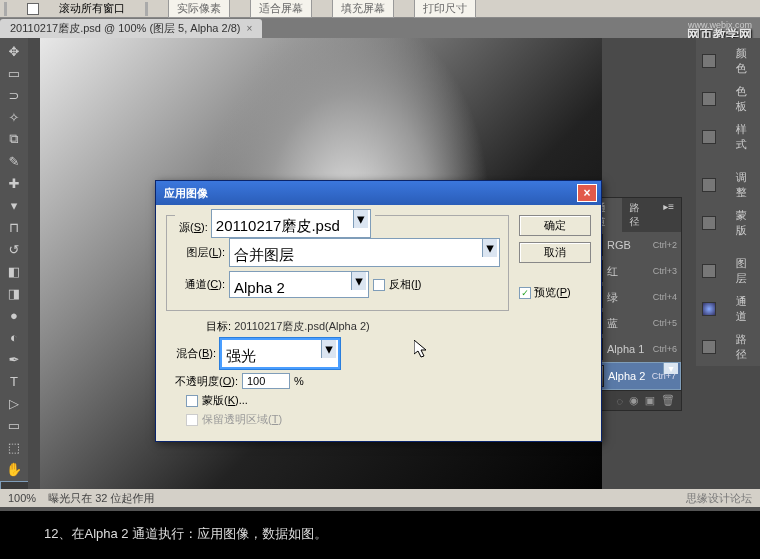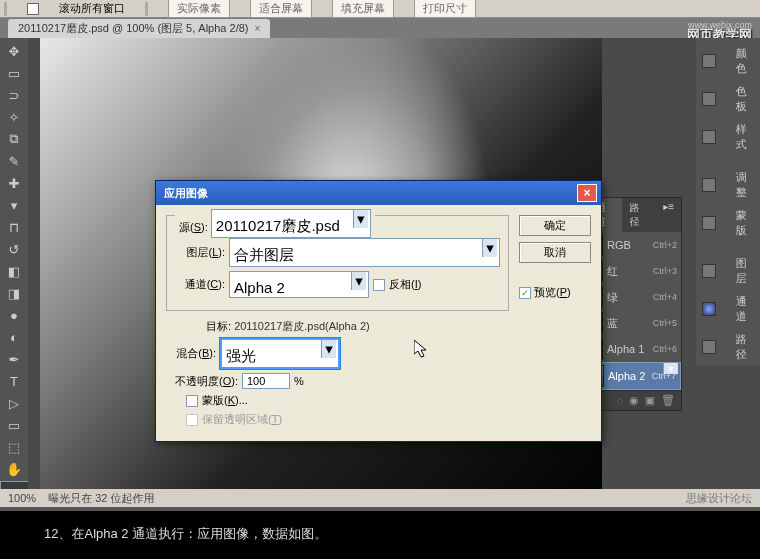--- a/index.html
+++ b/index.html
@@ -1,21 +1,21 @@
 <!DOCTYPE html>
 <html><head>
 <meta charset="utf-8">
 <style>
 *{margin:0;padding:0;box-sizing:border-box;font-family:"Microsoft YaHei",SimSun,sans-serif;font-size:11px;}
 body{background:#535353;width:760px;height:559px;overflow:hidden;position:relative;}
 .topbar{background:#d4d0c8;height:18px;display:flex;align-items:center;padding:4px 4px;gap:20px;border-bottom:1px solid #888;}
 .topbar .sep{width:3px;height:14px;background:#aaa;}
 .topbar .chk{width:12px;height:12px;border:1px solid #666;background:#fff;}
 .topbar .btn{background:#f5f3ec;border:1px solid #999;padding:1px 8px;font-size:11px;color:#666;}
-.tab-strip{background:#7a7a7a;height:20px;display:flex;align-items:flex-end;padding-left:8px;}
+.tab-strip{background:#7a7a7a;height:20px;display:flex;align-items:flex-end;}
 .doc-tab{background:#d4d4d4;padding:2px 10px;border-radius:3px 3px 0 0;font-size:11px;color:#333;display:flex;align-items:center;gap:6px;}
 .doc-tab .x{color:#666;font-size:10px;}
 .main{display:flex;height:calc(100% - 90px);}
 .toolbox{width:28px;background:#535353;display:flex;flex-direction:column;padding-top:2px;}
 .tool{width:24px;height:20px;margin:1px auto;display:flex;align-items:center;justify-content:center;color:#ccc;font-size:13px;cursor:pointer;}
 .tool.sel{background:#3a3a3a;}
 .canvas-area{flex:1;background:#4a4a4a;position:relative;overflow:hidden;}
 .canvas{position:absolute;left:12px;top:0;width:562px;height:480px;background:linear-gradient(135deg,#e8e8e8 0%,#888 30%,#222 60%,#000 100%);}
 .canvas::before{content:"";position:absolute;inset:0;background:radial-gradient(ellipse 200px 280px at 55% 35%,#ddd 0%,#999 40%,transparent 70%),radial-gradient(circle 30px at 52% 32%,#111 0%,transparent 80%);}
 .watermark1{position:absolute;top:4px;right:8px;color:#e5e5e5;font-size:13px;font-weight:bold;text-shadow:1px 1px 2px #000;margin-top:22px;}

